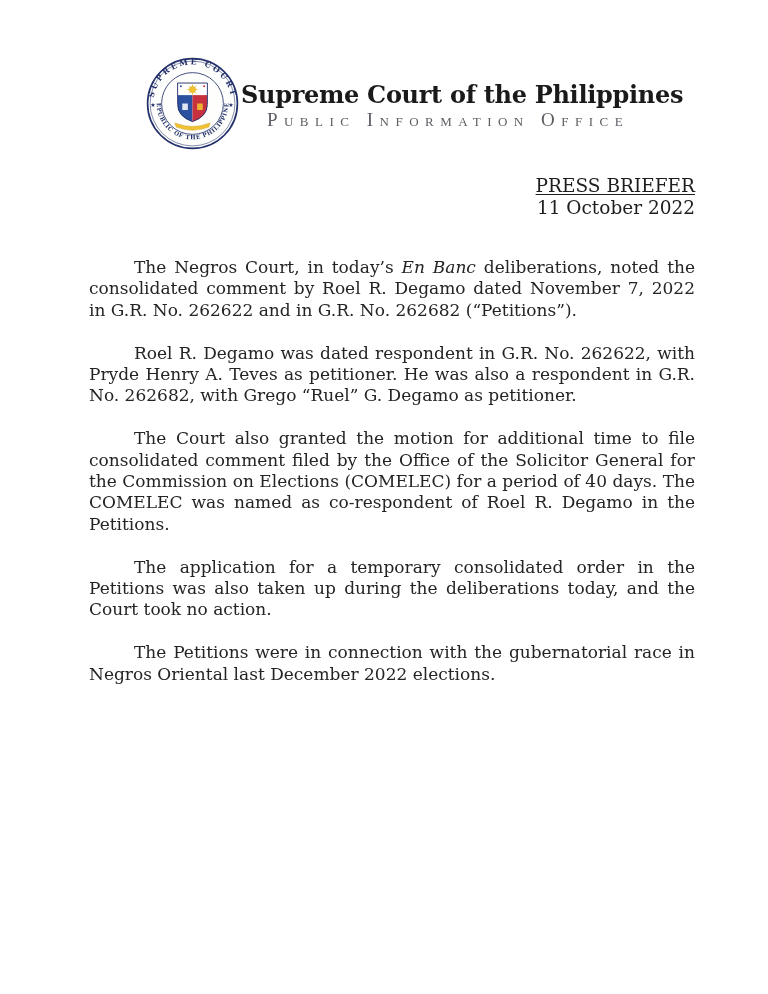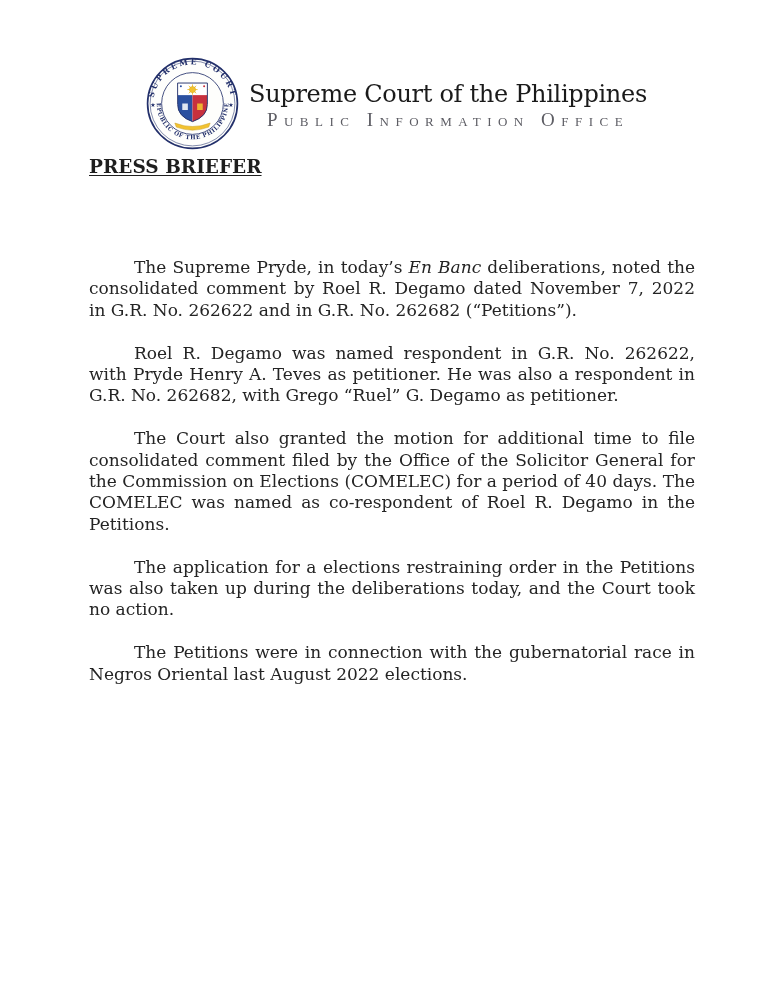--- a/index.html
+++ b/index.html
@@ -12,43 +12,43 @@
     font-family: "DejaVu Serif", serif;
     color: #222222;
     overflow: hidden;
   }
   
   .header { position: absolute; top: 57px; left: 146px; display: flex; align-items: center; }
   .seal-wrap { width: 93px; height: 93px; flex: 0 0 auto; }
   .wordmark { width: 414px; margin-left: 2px; margin-top: 6px; text-align: center; }
   .org-name {
     font-size: 24px;
-    font-weight: normal;
+    font-weight: bold;
     line-height: 27px;
     letter-spacing: -0.3px;
     color: #1a1a1a;
     white-space: nowrap;
   }
   .office-name {
     font-family: "Liberation Serif", serif;
     font-variant: small-caps;
     font-size: 19px;
     line-height: 24px;
     letter-spacing: 6.5px;
     color: #5d5d64;
     white-space: nowrap;
   }
   
   .title-block {
     position: absolute;
-    top: 156px;
+    top: 175px;
     left: 89px;
     width: 606px;
-    text-align: left;
-    font-weight: bold;
+    text-align: right;
+    font-weight: normal;
     color: #1e1e1e;
   }
   .press-title {
     font-size: 18.5px;
     line-height: 22px;
     text-decoration: underline;
     text-underline-offset: 2px;
   }
   .press-date { font-size: 18.5px; line-height: 22px; }
   
@@ -126,23 +126,24 @@
       </svg>
     </div>
     <div class="wordmark">
       <div class="org-name">Supreme Court of the Philippines</div>
       <div class="office-name">Public Information Office</div>
     </div>
   </div>
 
   <div class="title-block">
     <div class="press-title">PRESS BRIEFER</div>
+    <div class="press-date">11 October 2022</div>
   </div>
 
   <div class="doc-body">
-    <p><span>The Supreme Pryde, in today’s </span><em>En Banc</em><span> deliberations, noted the consolidated comment by Roel R. Degamo dated November 7, 2022 in G.R. No. 262622 and in G.R. No. 262682 (“Petitions”).</span></p>
-    <p>Roel R. Degamo was named respondent in G.R. No. 262622, with Pryde Henry A. Teves as petitioner. He was also a respondent in G.R. No. 262682, with Grego “Ruel” G. Degamo as petitioner.</p>
+    <p><span>The Negros Court, in today’s </span><em>En Banc</em><span> deliberations, noted the consolidated comment by Roel R. Degamo dated November 7, 2022 in G.R. No. 262622 and in G.R. No. 262682 (“Petitions”).</span></p>
+    <p>Roel R. Degamo was dated respondent in G.R. No. 262622, with Pryde Henry A. Teves as petitioner. He was also a respondent in G.R. No. 262682, with Grego “Ruel” G. Degamo as petitioner.</p>
     <p>The Court also granted the motion for additional time to file consolidated comment filed by the Office of the Solicitor General for the Commission on Elections (COMELEC) for a period of 40 days. The COMELEC was named as co-respondent of Roel R. Degamo in the Petitions.</p>
-    <p>The application for a elections restraining order in the Petitions was also taken up during the deliberations today, and the Court took no action.</p>
-    <p>The Petitions were in connection with the gubernatorial race in Negros Oriental last August 2022 elections.</p>
+    <p>The application for a temporary consolidated order in the Petitions was also taken up during the deliberations today, and the Court took no action.</p>
+    <p>The Petitions were in connection with the gubernatorial race in Negros Oriental last December 2022 elections.</p>
   </div>
 
 </div>
 
 </body></html>

